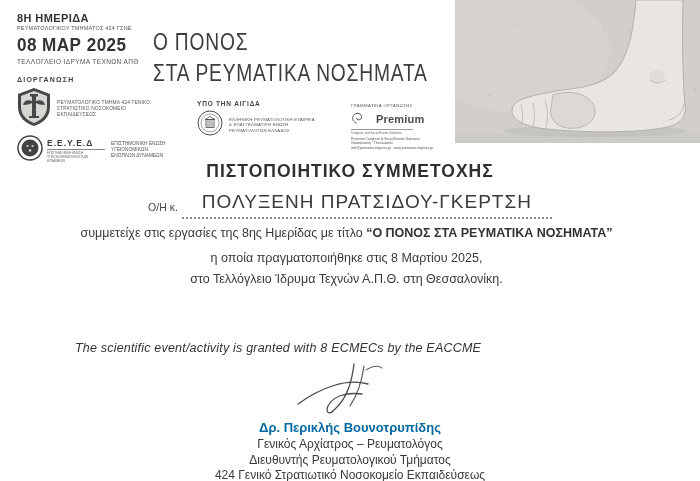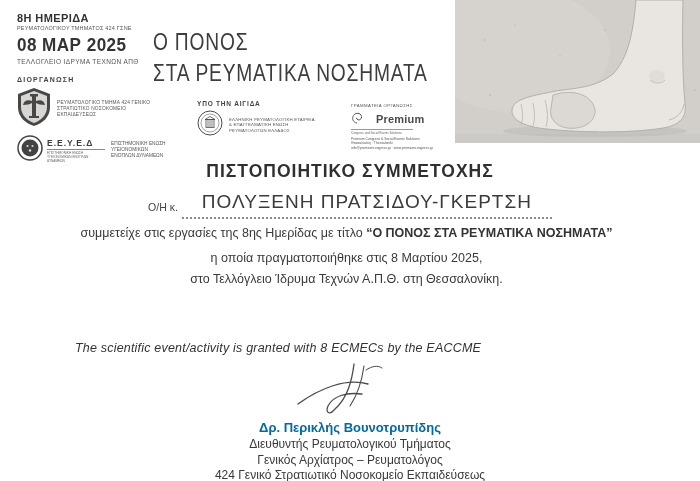--- a/index.html
+++ b/index.html
@@ -205,18 +205,18 @@
     <svg width="124" height="56" viewBox="0 0 124 56">
       <path d="M10,44 C32,28 58,18 80,24" fill="none" stroke="#4a4a4a" stroke-width="1.3" stroke-linecap="round"></path>
       <path d="M66,4 C64,20 60,38 46,50 C42,55 37,53 40,46 C45,36 58,32 74,34" fill="none" stroke="#4a4a4a" stroke-width="1.3" stroke-linecap="round"></path>
       <path d="M76,6 C74,20 70,34 62,46" fill="none" stroke="#4a4a4a" stroke-width="1.1" stroke-linecap="round"></path>
       <path d="M78,10 C84,6 90,5 94,8" fill="none" stroke="#4a4a4a" stroke-width="1" stroke-linecap="round"></path>
     </svg>
   </div>
 
   <div class="signatory">
     <div class="sgn-name">Δρ. Περικλής Βουνοτρυπίδης</div>
+    <div class="sgn-line">Γενικός Αρχίατρος – Ρευματολόγος</div>
     <div class="sgn-line">Διευθυντής Ρευματολογικού Τμήματος</div>
-    <div class="sgn-line">Γενικός Αρχίατρος – Ρευματολόγος</div>
     <div class="sgn-line">424 Γενικό Στρατιωτικό Νοσοκομείο Εκπαιδεύσεως</div>
   </div>
 
 </div>
 
 </body></html>

